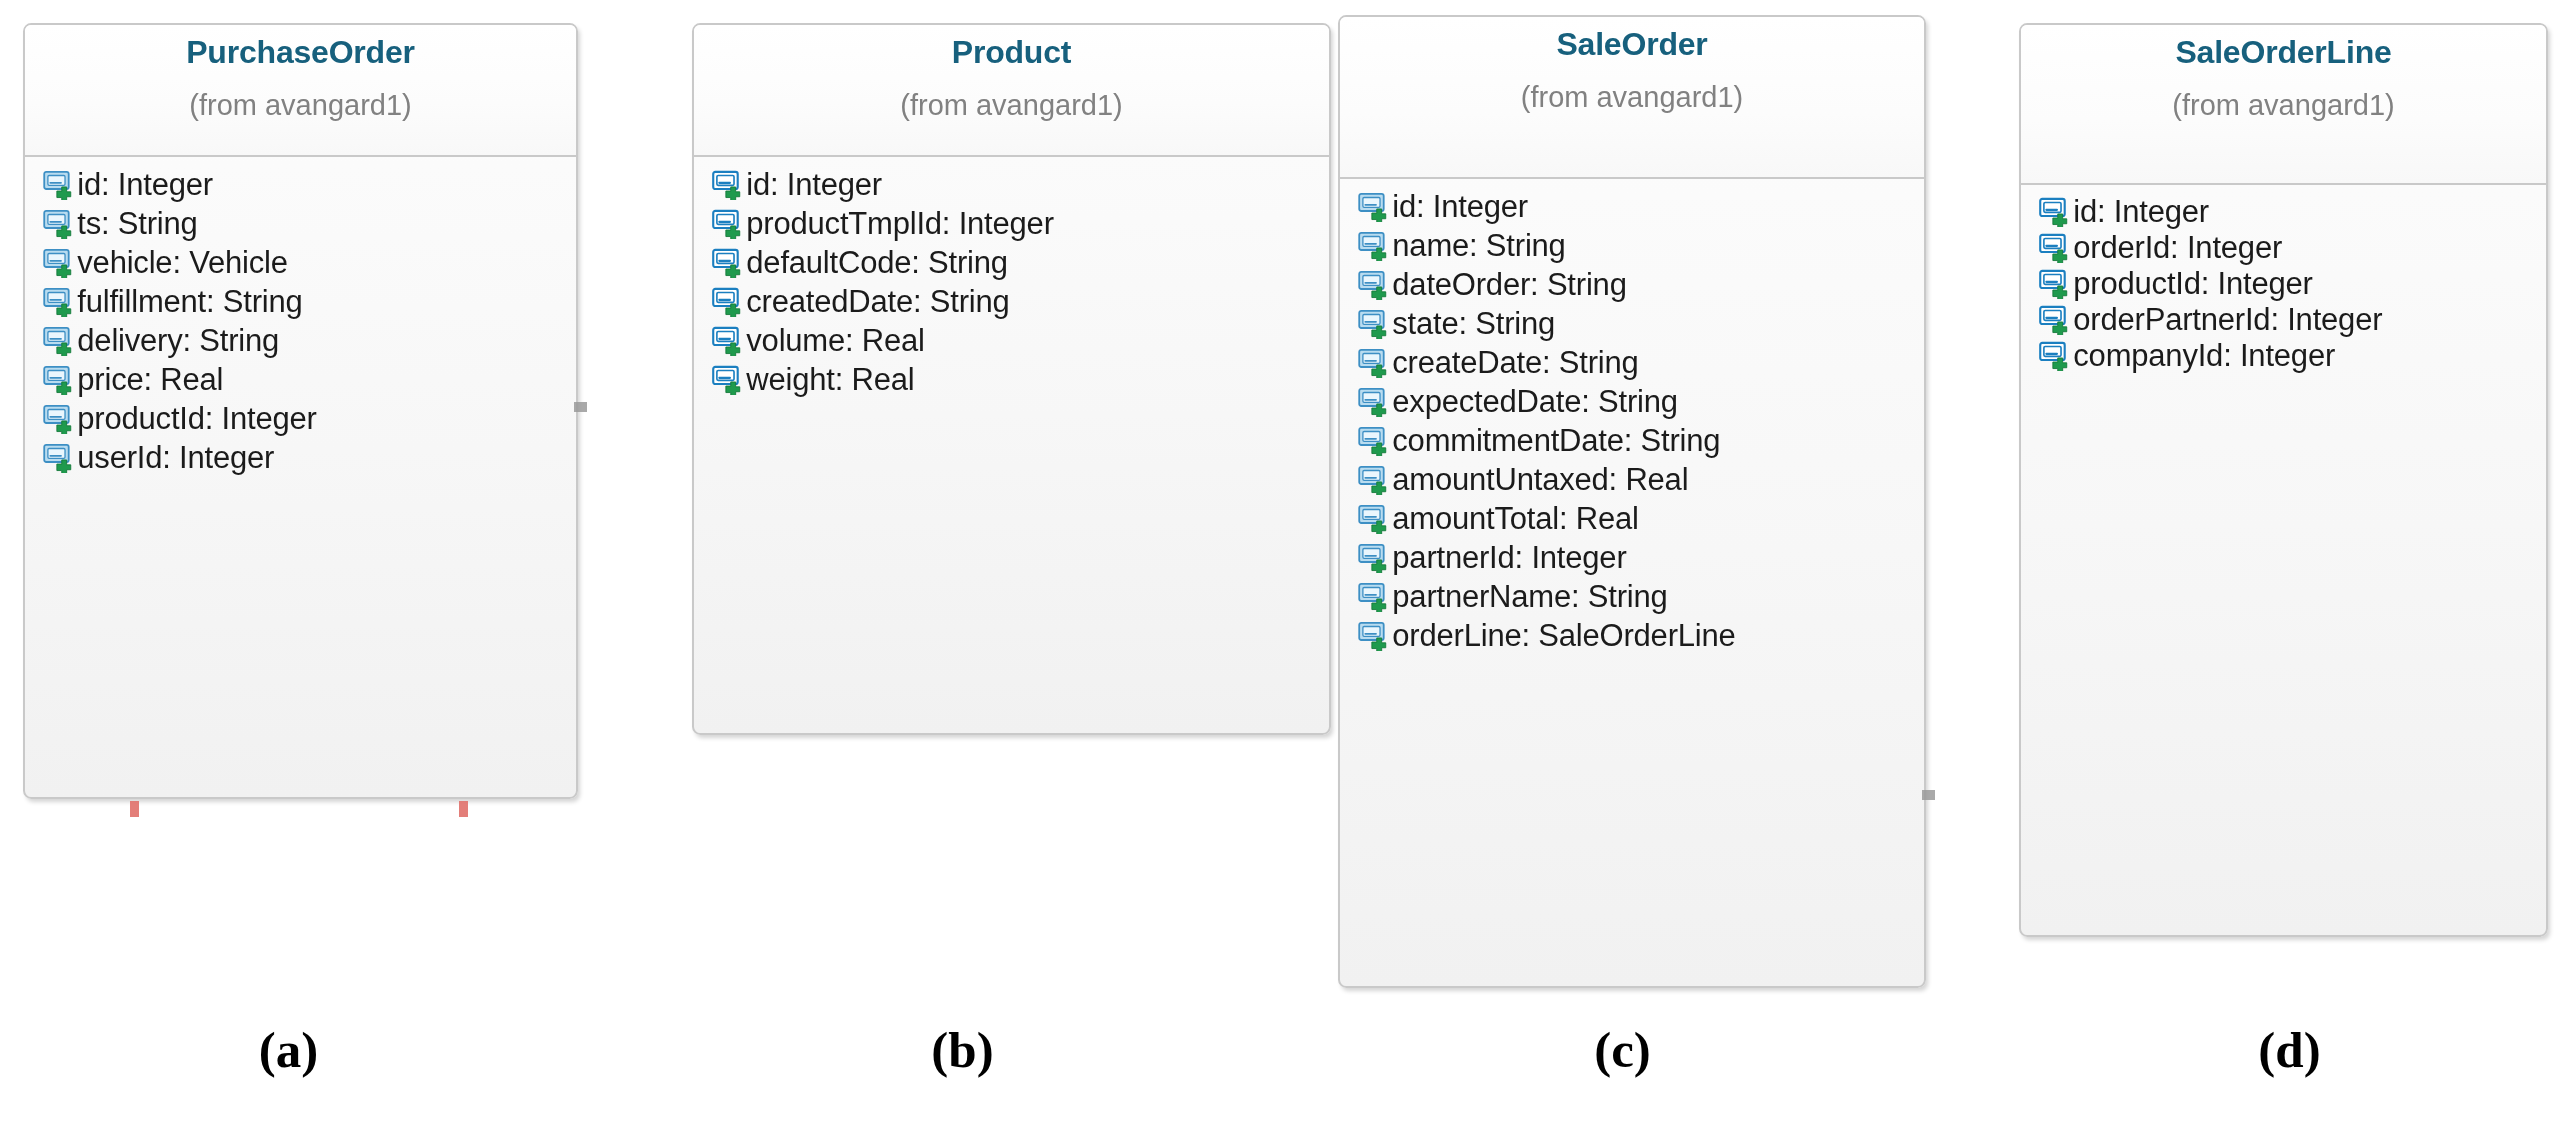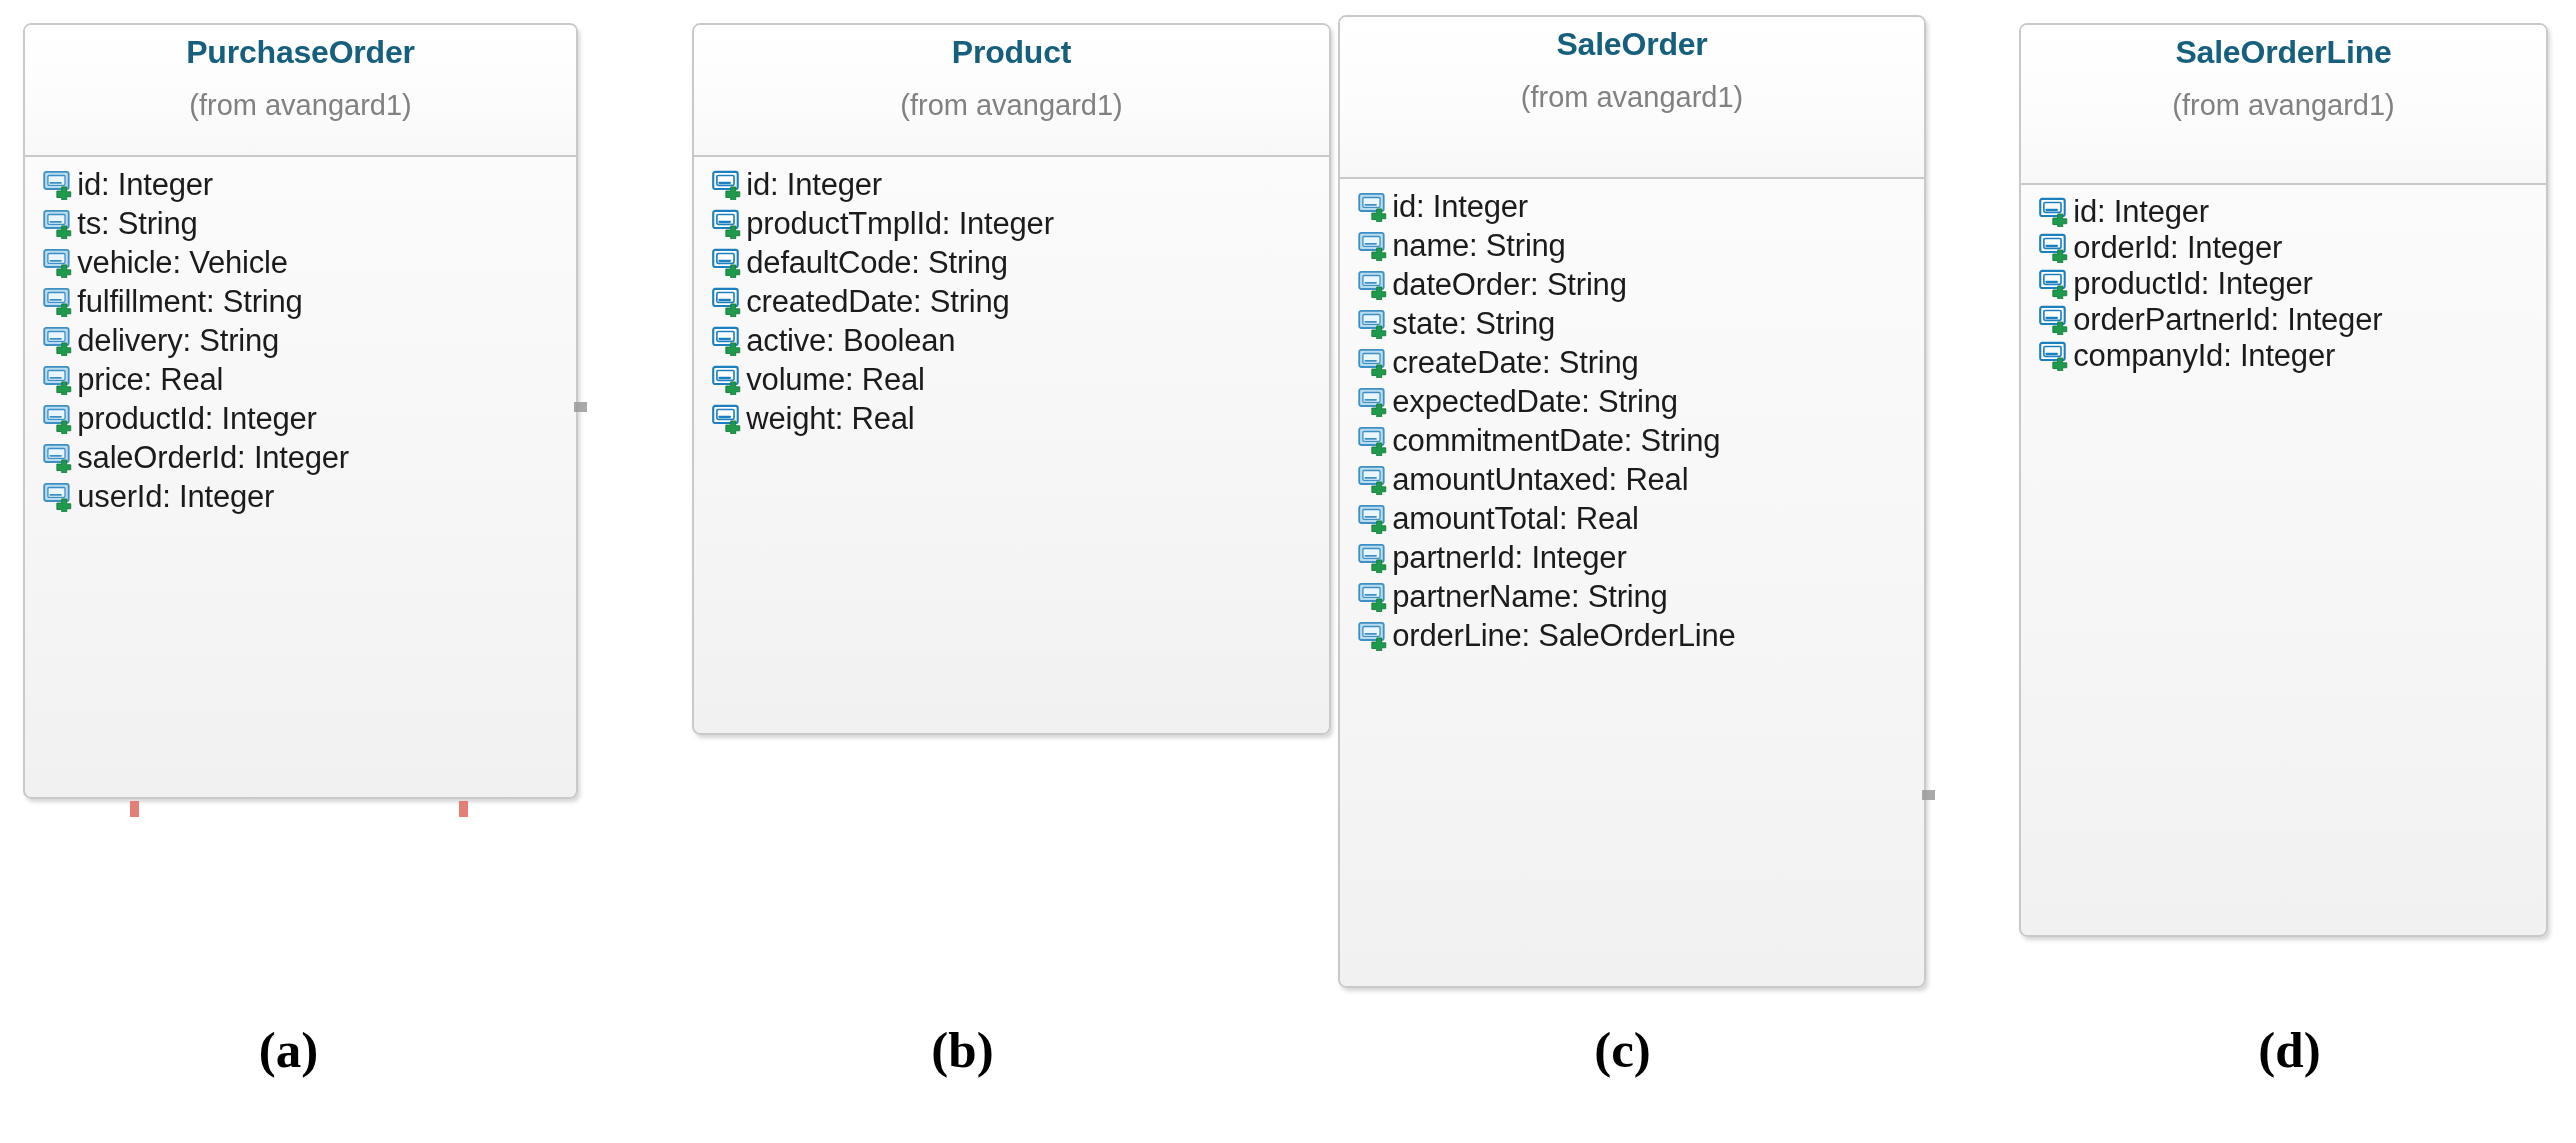--- a/index.html
+++ b/index.html
@@ -194,31 +194,20 @@
           <svg width="31" height="31" viewBox="0 0 38 38">
             <rect x="1.5" y="3.5" width="30" height="21" rx="2.5" fill="#b9dcf0" stroke="#3d8fc4" stroke-width="2.2"></rect>
             <rect x="6" y="8" width="21" height="12" rx="1.5" fill="#eaf6fd" stroke="#3d8fc4" stroke-width="1.6"></rect>
             <path d="M9 17 h13" stroke="#3d8fc4" stroke-width="2.4" stroke-linecap="round"></path>
             <path d="M17 27 h6 v-5 h6 v6 h5 v6 h-5 v6 h-6 v-5 h-6 z" fill="#1f9a4d" stroke="#147a3a" stroke-width="1.1"></path>
           </svg>
         </span>
         <span class="attr-text">productId: Integer</span>
       </div>
 
-      <div class="attr-row">
-        <span class="attr-icon">
-          <svg width="31" height="31" viewBox="0 0 38 38">
-            <rect x="1.5" y="3.5" width="30" height="21" rx="2.5" fill="#b9dcf0" stroke="#3d8fc4" stroke-width="2.2"></rect>
-            <rect x="6" y="8" width="21" height="12" rx="1.5" fill="#eaf6fd" stroke="#3d8fc4" stroke-width="1.6"></rect>
-            <path d="M9 17 h13" stroke="#3d8fc4" stroke-width="2.4" stroke-linecap="round"></path>
-            <path d="M17 27 h6 v-5 h6 v6 h5 v6 h-5 v6 h-6 v-5 h-6 z" fill="#1f9a4d" stroke="#147a3a" stroke-width="1.1"></path>
-          </svg>
-        </span>
-        <span class="attr-text">saleOrderId: Integer</span>
-      </div>
 
       <div class="attr-row">
         <span class="attr-icon">
           <svg width="31" height="31" viewBox="0 0 38 38">
             <rect x="1.5" y="3.5" width="30" height="21" rx="2.5" fill="#b9dcf0" stroke="#3d8fc4" stroke-width="2.2"></rect>
             <rect x="6" y="8" width="21" height="12" rx="1.5" fill="#eaf6fd" stroke="#3d8fc4" stroke-width="1.6"></rect>
             <path d="M9 17 h13" stroke="#3d8fc4" stroke-width="2.4" stroke-linecap="round"></path>
             <path d="M17 27 h6 v-5 h6 v6 h5 v6 h-5 v6 h-6 v-5 h-6 z" fill="#1f9a4d" stroke="#147a3a" stroke-width="1.1"></path>
           </svg>
         </span>
@@ -279,31 +268,20 @@
           <svg width="31" height="31" viewBox="0 0 38 38">
             <rect x="1.5" y="3.5" width="30" height="21" rx="2.5" fill="#ffffff" stroke="#1b7fc0" stroke-width="2.6"></rect>
             <rect x="6" y="8" width="21" height="12" rx="1.5" fill="#ffffff" stroke="#1b7fc0" stroke-width="2"></rect>
             <path d="M9 17 h13" stroke="#1b7fc0" stroke-width="2.6" stroke-linecap="round"></path>
             <path d="M17 27 h6 v-5 h6 v6 h5 v6 h-5 v6 h-6 v-5 h-6 z" fill="#1f9a4d" stroke="#147a3a" stroke-width="1.1"></path>
           </svg>
         </span>
         <span class="attr-text">createdDate: String</span>
       </div>
 
-      <div class="attr-row">
-        <span class="attr-icon">
-          <svg width="31" height="31" viewBox="0 0 38 38">
-            <rect x="1.5" y="3.5" width="30" height="21" rx="2.5" fill="#ffffff" stroke="#1b7fc0" stroke-width="2.6"></rect>
-            <rect x="6" y="8" width="21" height="12" rx="1.5" fill="#ffffff" stroke="#1b7fc0" stroke-width="2"></rect>
-            <path d="M9 17 h13" stroke="#1b7fc0" stroke-width="2.6" stroke-linecap="round"></path>
-            <path d="M17 27 h6 v-5 h6 v6 h5 v6 h-5 v6 h-6 v-5 h-6 z" fill="#1f9a4d" stroke="#147a3a" stroke-width="1.1"></path>
-          </svg>
-        </span>
-        <span class="attr-text">active: Boolean</span>
-      </div>
 
       <div class="attr-row">
         <span class="attr-icon">
           <svg width="31" height="31" viewBox="0 0 38 38">
             <rect x="1.5" y="3.5" width="30" height="21" rx="2.5" fill="#ffffff" stroke="#1b7fc0" stroke-width="2.6"></rect>
             <rect x="6" y="8" width="21" height="12" rx="1.5" fill="#ffffff" stroke="#1b7fc0" stroke-width="2"></rect>
             <path d="M9 17 h13" stroke="#1b7fc0" stroke-width="2.6" stroke-linecap="round"></path>
             <path d="M17 27 h6 v-5 h6 v6 h5 v6 h-5 v6 h-6 v-5 h-6 z" fill="#1f9a4d" stroke="#147a3a" stroke-width="1.1"></path>
           </svg>
         </span>

